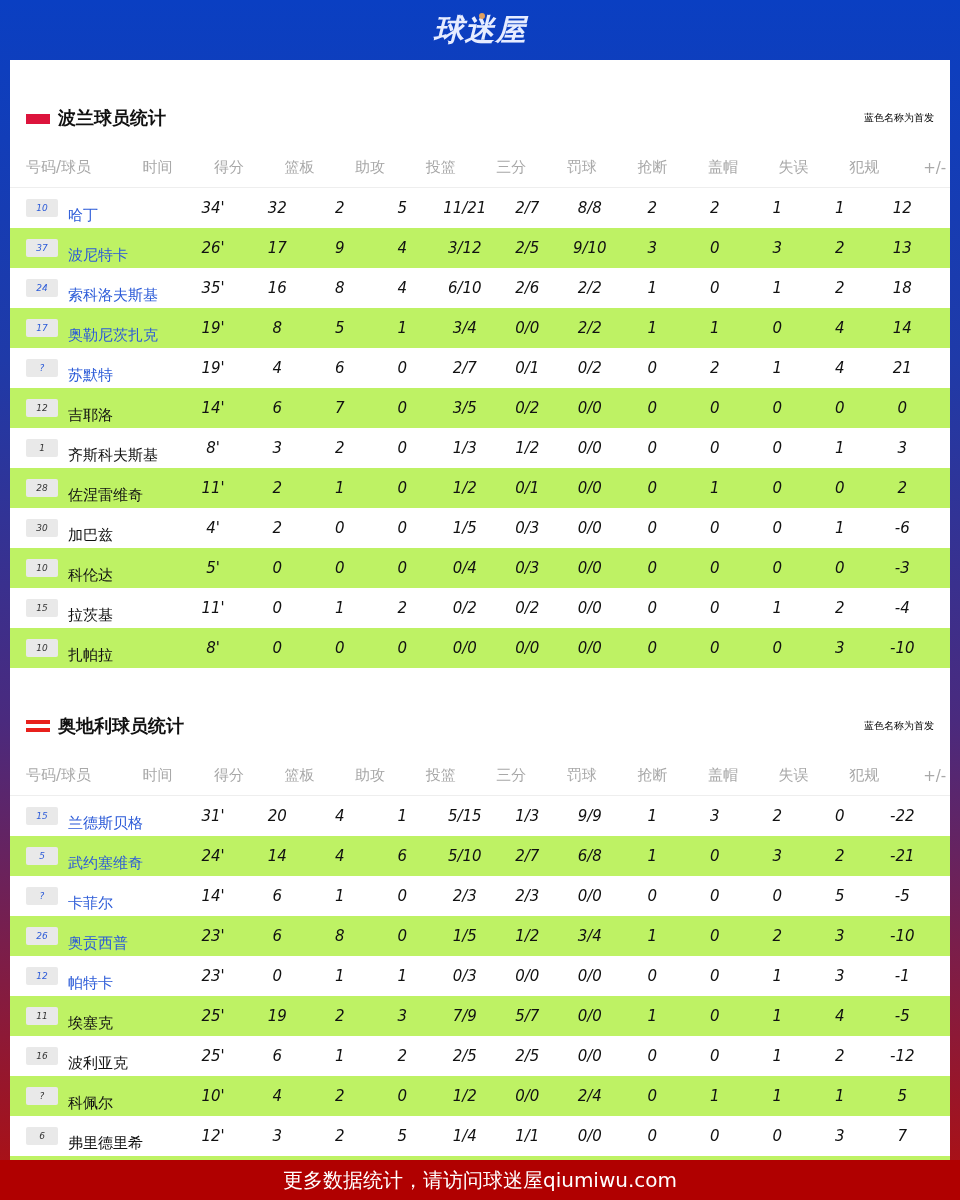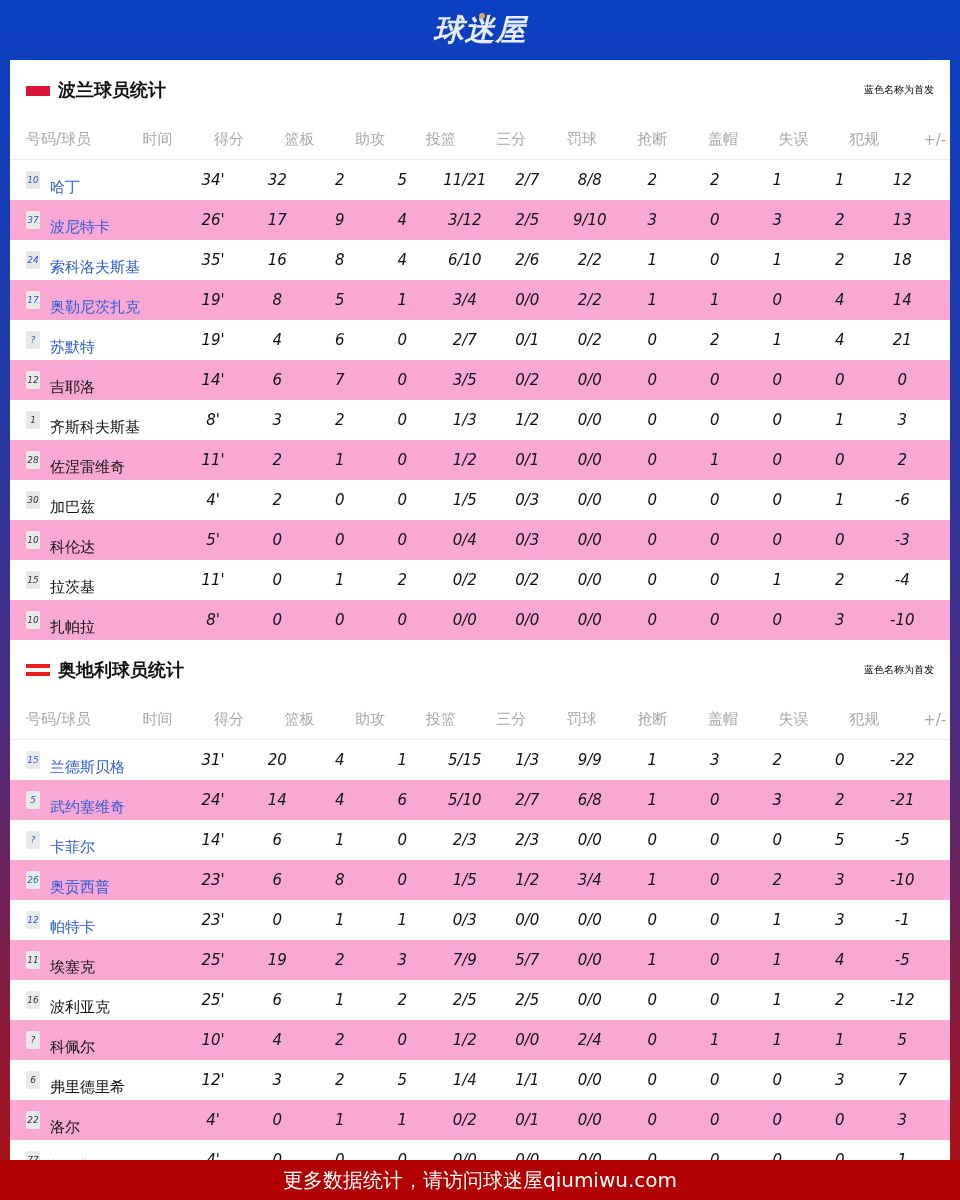--- a/index.html
+++ b/index.html
@@ -20,38 +20,39 @@
     position: absolute; width: 6px; height: 6px; border-radius: 50%;
     background: #e0a060; top: 3px; left: 45px;
   }
   .card {
     position: absolute; left: 10px; top: 60px; width: 940px; height: 1100px;
     background: #ffffff;
   }
   .section-head {
     height: 60px; display: flex; align-items: center; justify-content: space-between;
     padding: 0 16px 0 16px;
+    margin-top: 28px;
   }
   .section-title { display: flex; align-items: center; font-size: 18px; font-weight: bold; color: #111; }
   .flag { width: 24px; height: 12px; margin-right: 8px; display: inline-block; }
   .flag-pl { background: linear-gradient(180deg, #ffffff 0 15%, #dc143c 15% 100%); }
   .flag-at { background: linear-gradient(180deg, #e8201c 0 33%, #ffffff 33% 66%, #e8201c 66% 100%); }
   .starter-note { color: #000000; font-size: 10px; }
   .row {
     height: 40px; display: flex; align-items: center; font-size: 15px; color: #111;
   }
-  .row.alt { background: #f9a8d4; align-items: center; }
+  .row.alt { background: #bef264; align-items: center; }
   .row.header { color: #a8a8a8; font-size: 15px; border-bottom: 1px solid #eeeeee; gap: 40px; }
   .c-player { width: 170px; padding-left: 16px; display: flex; align-items: center; }
   .c { text-align: center; font-style: italic; }
   .row.header .c { font-style: normal; }
   .w-time { width: 66px; }
   .w-n { width: 62.5px; }
   .jersey {
-    width: 14px; height: 18px; background: #e9e9e9; border-radius: 2px;
+    width: 32px; height: 18px; background: #e9e9e9; border-radius: 2px;
     font-size: 9px; color: #333; display: inline-flex; align-items: center; justify-content: center;
     margin-right: 10px; font-style: italic;
   }
   .starter .jersey { color: #2c5bd8; }
   .pname { font-size: 15px; color: #111; margin-top: 14px; }
   .starter .pname { color: #2c5bd8; }
   .footer {
     position: absolute; left: 0; top: 1160px; width: 960px; height: 40px;
     display: flex; align-items: center; justify-content: center;
     color: #ffffff; font-size: 20px; background: #b00000;

